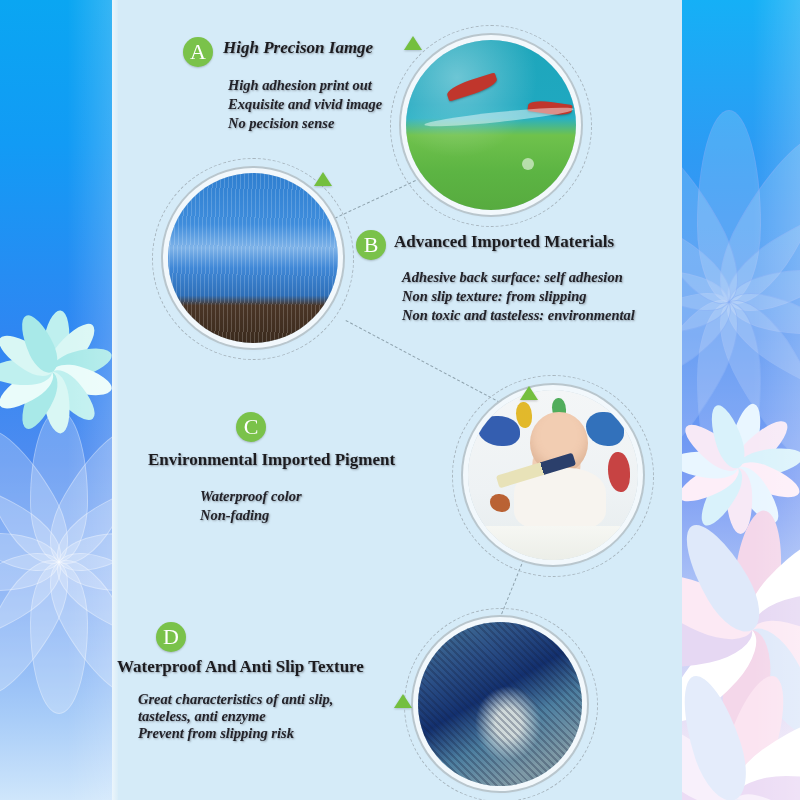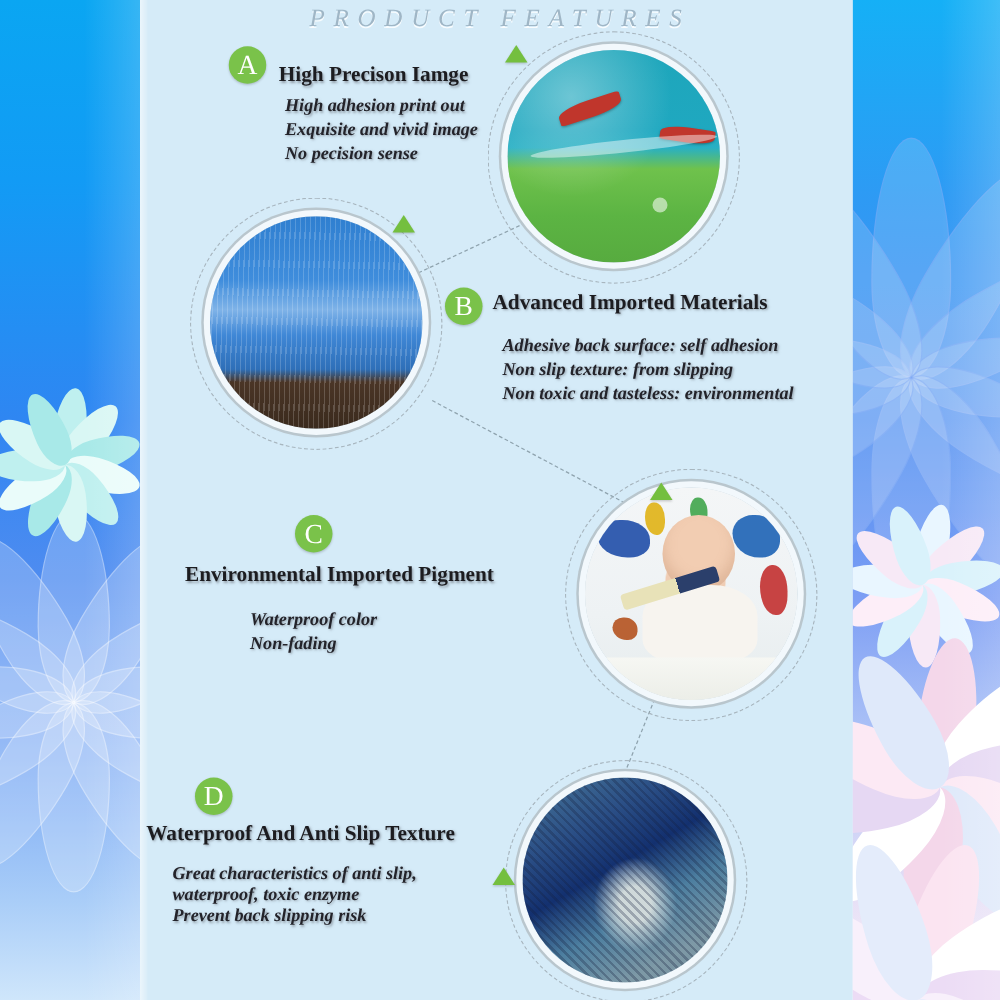--- a/index.html
+++ b/index.html
@@ -166,42 +166,41 @@
         <i style="width: 48px; height: 130px; left: -24px; top: -130px; background: rgb(255, 255, 255); opacity: 1; transform: rotate(234deg);"></i>
         <i style="width: 48px; height: 130px; left: -24px; top: -130px; background: rgb(236, 220, 245); opacity: 1; transform: rotate(270deg);"></i>
         <i style="width: 48px; height: 130px; left: -24px; top: -130px; background: rgb(248, 240, 251); opacity: 1; transform: rotate(306deg);"></i>
         <i style="width: 48px; height: 130px; left: -24px; top: -130px; background: rgb(228, 236, 251); opacity: 1; transform: rotate(342deg);"></i>
       </div>
   </div>
   <div class="gap r"></div>
 
   <div class="panel">
 
-    <div class="title">PRODUCT FEATURES</div>
 
     <div class="dash" style="left:330px;top:166px;width:150px;transform:rotate(155deg);"></div>
     <div class="dash" style="left:228px;top:320px;width:215px;transform:rotate(28deg);"></div>
     <div class="dash" style="left:410px;top:550px;width:105px;transform:rotate(112deg);"></div>
 
     <div class="ring" style="left:272px;top:25px;width:200px;height:200px;"></div>
     <div class="photo" style="left:288px;top:40px;width:170px;height:170px;">
       <div class="art artA">
         <div class="fish" style="left:40px;top:40px;width:52px;height:14px;transform:rotate(-18deg);"></div>
         <div class="fish" style="left:122px;top:62px;width:44px;height:12px;transform:rotate(8deg);"></div>
         <div style="position:absolute;left:18px;top:72px;width:150px;height:10px;
                     background:rgba(255,255,255,.45);border-radius:50%;transform:rotate(-6deg);"></div>
         <div style="position:absolute;left:116px;top:118px;width:12px;height:12px;border-radius:50%;
                     background:rgba(255,255,255,.55);"></div>
       </div>
     </div>
     <div class="arrow" style="left:286px;top:36px;"></div>
 
     <div class="sec">
       <div class="badge" style="left:65px;top:37px;">A</div>
-      <div class="head" style="left:105px;top:50px;">High Precison Iamge</div>
+      <div class="head" style="left:105px;top:38px;font-style:italic;">High Precison Iamge</div>
       <div class="body" style="left:110px;top:76px;">High adhesion print out</div>
       <div class="body" style="left:110px;top:95px;">Exquisite and vivid image</div>
       <div class="body" style="left:110px;top:114px;">No pecision sense</div>
     </div>
 
     <div class="ring" style="left:34px;top:158px;width:200px;height:200px;"></div>
     <div class="photo" style="left:50px;top:173px;width:170px;height:170px;">
       <div class="art artB"></div>
     </div>
     <div class="arrow" style="left:196px;top:172px;"></div>
@@ -245,18 +244,18 @@
     <div class="ring" style="left:286px;top:608px;width:192px;height:192px;"></div>
     <div class="photo" style="left:300px;top:622px;width:164px;height:164px;">
       <div class="art artD"></div>
     </div>
     <div class="arrow" style="left:276px;top:694px;"></div>
 
     <div class="sec">
       <div class="badge" style="left:38px;top:622px;">D</div>
       <div class="head" style="left:-1px;top:657px;">Waterproof And Anti Slip Texture</div>
       <div class="body" style="left:20px;top:690px;">Great characteristics of anti slip,</div>
-      <div class="body" style="left:20px;top:707px;">waterproof, toxic enzyme</div>
-      <div class="body" style="left:20px;top:724px;">Prevent back slipping risk</div>
+      <div class="body" style="left:20px;top:707px;">tasteless, anti enzyme</div>
+      <div class="body" style="left:20px;top:724px;">Prevent from slipping risk</div>
     </div>
 
   </div>
 </div>
 
 </body></html>

